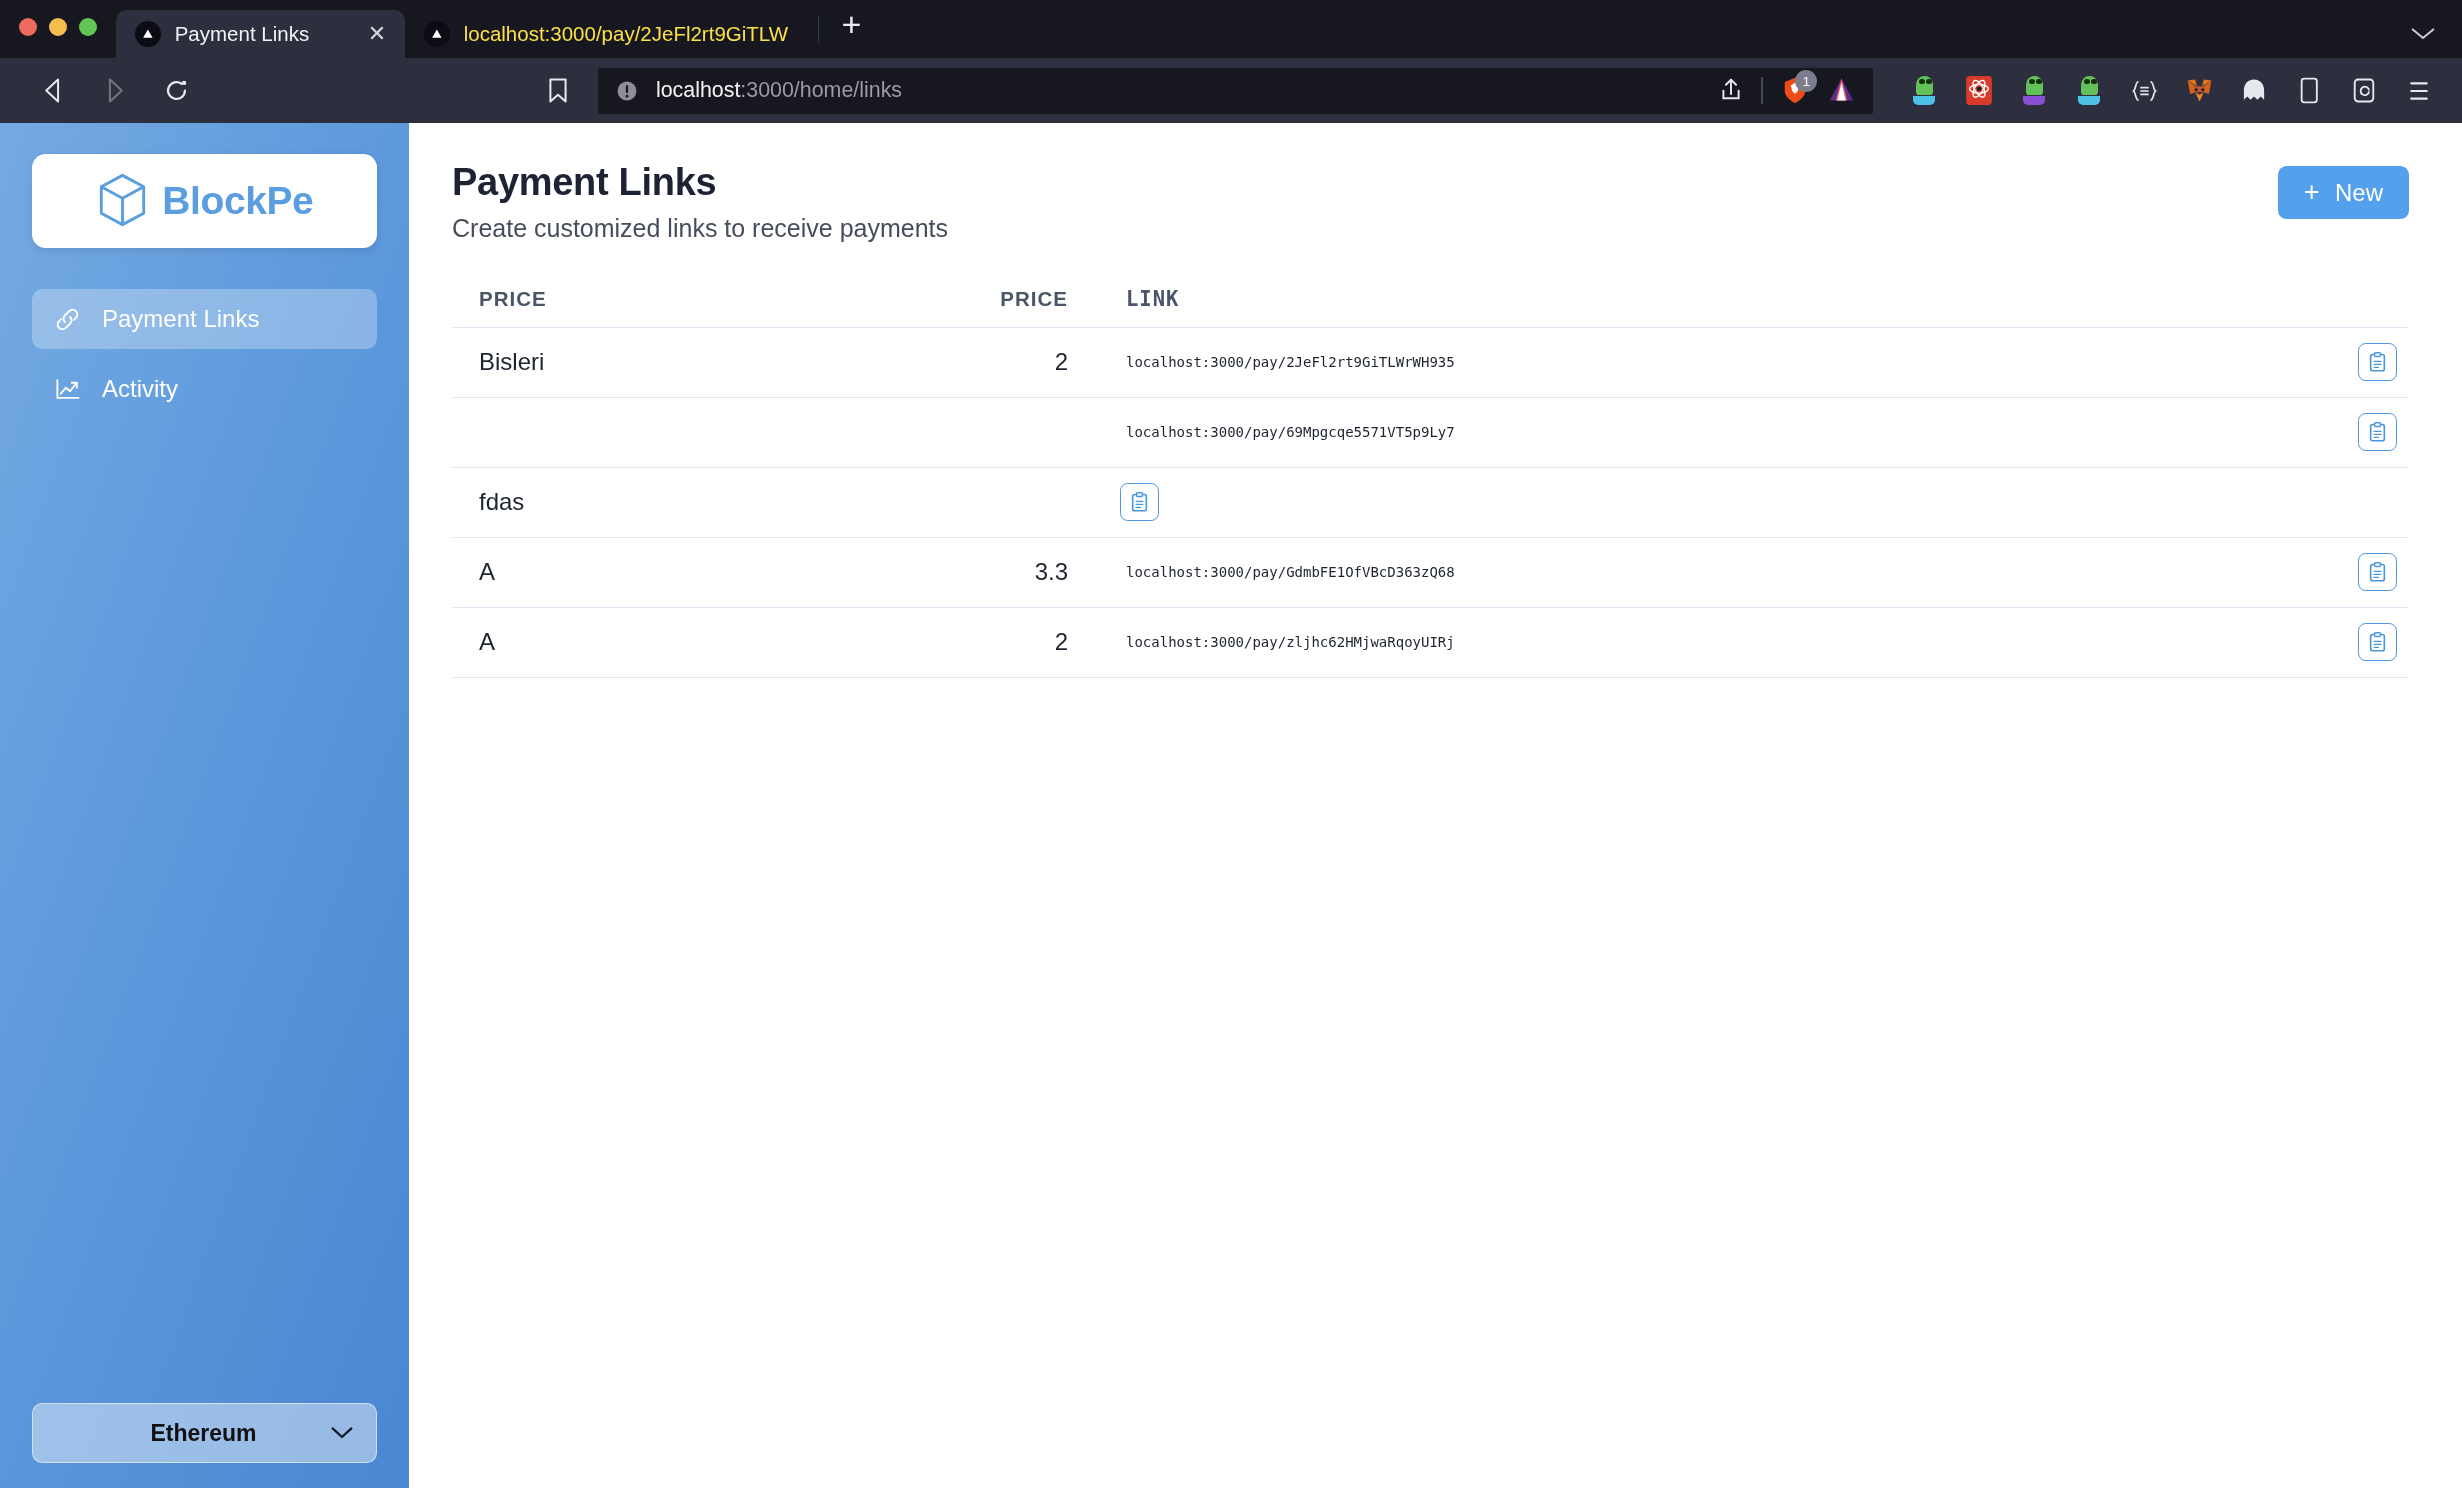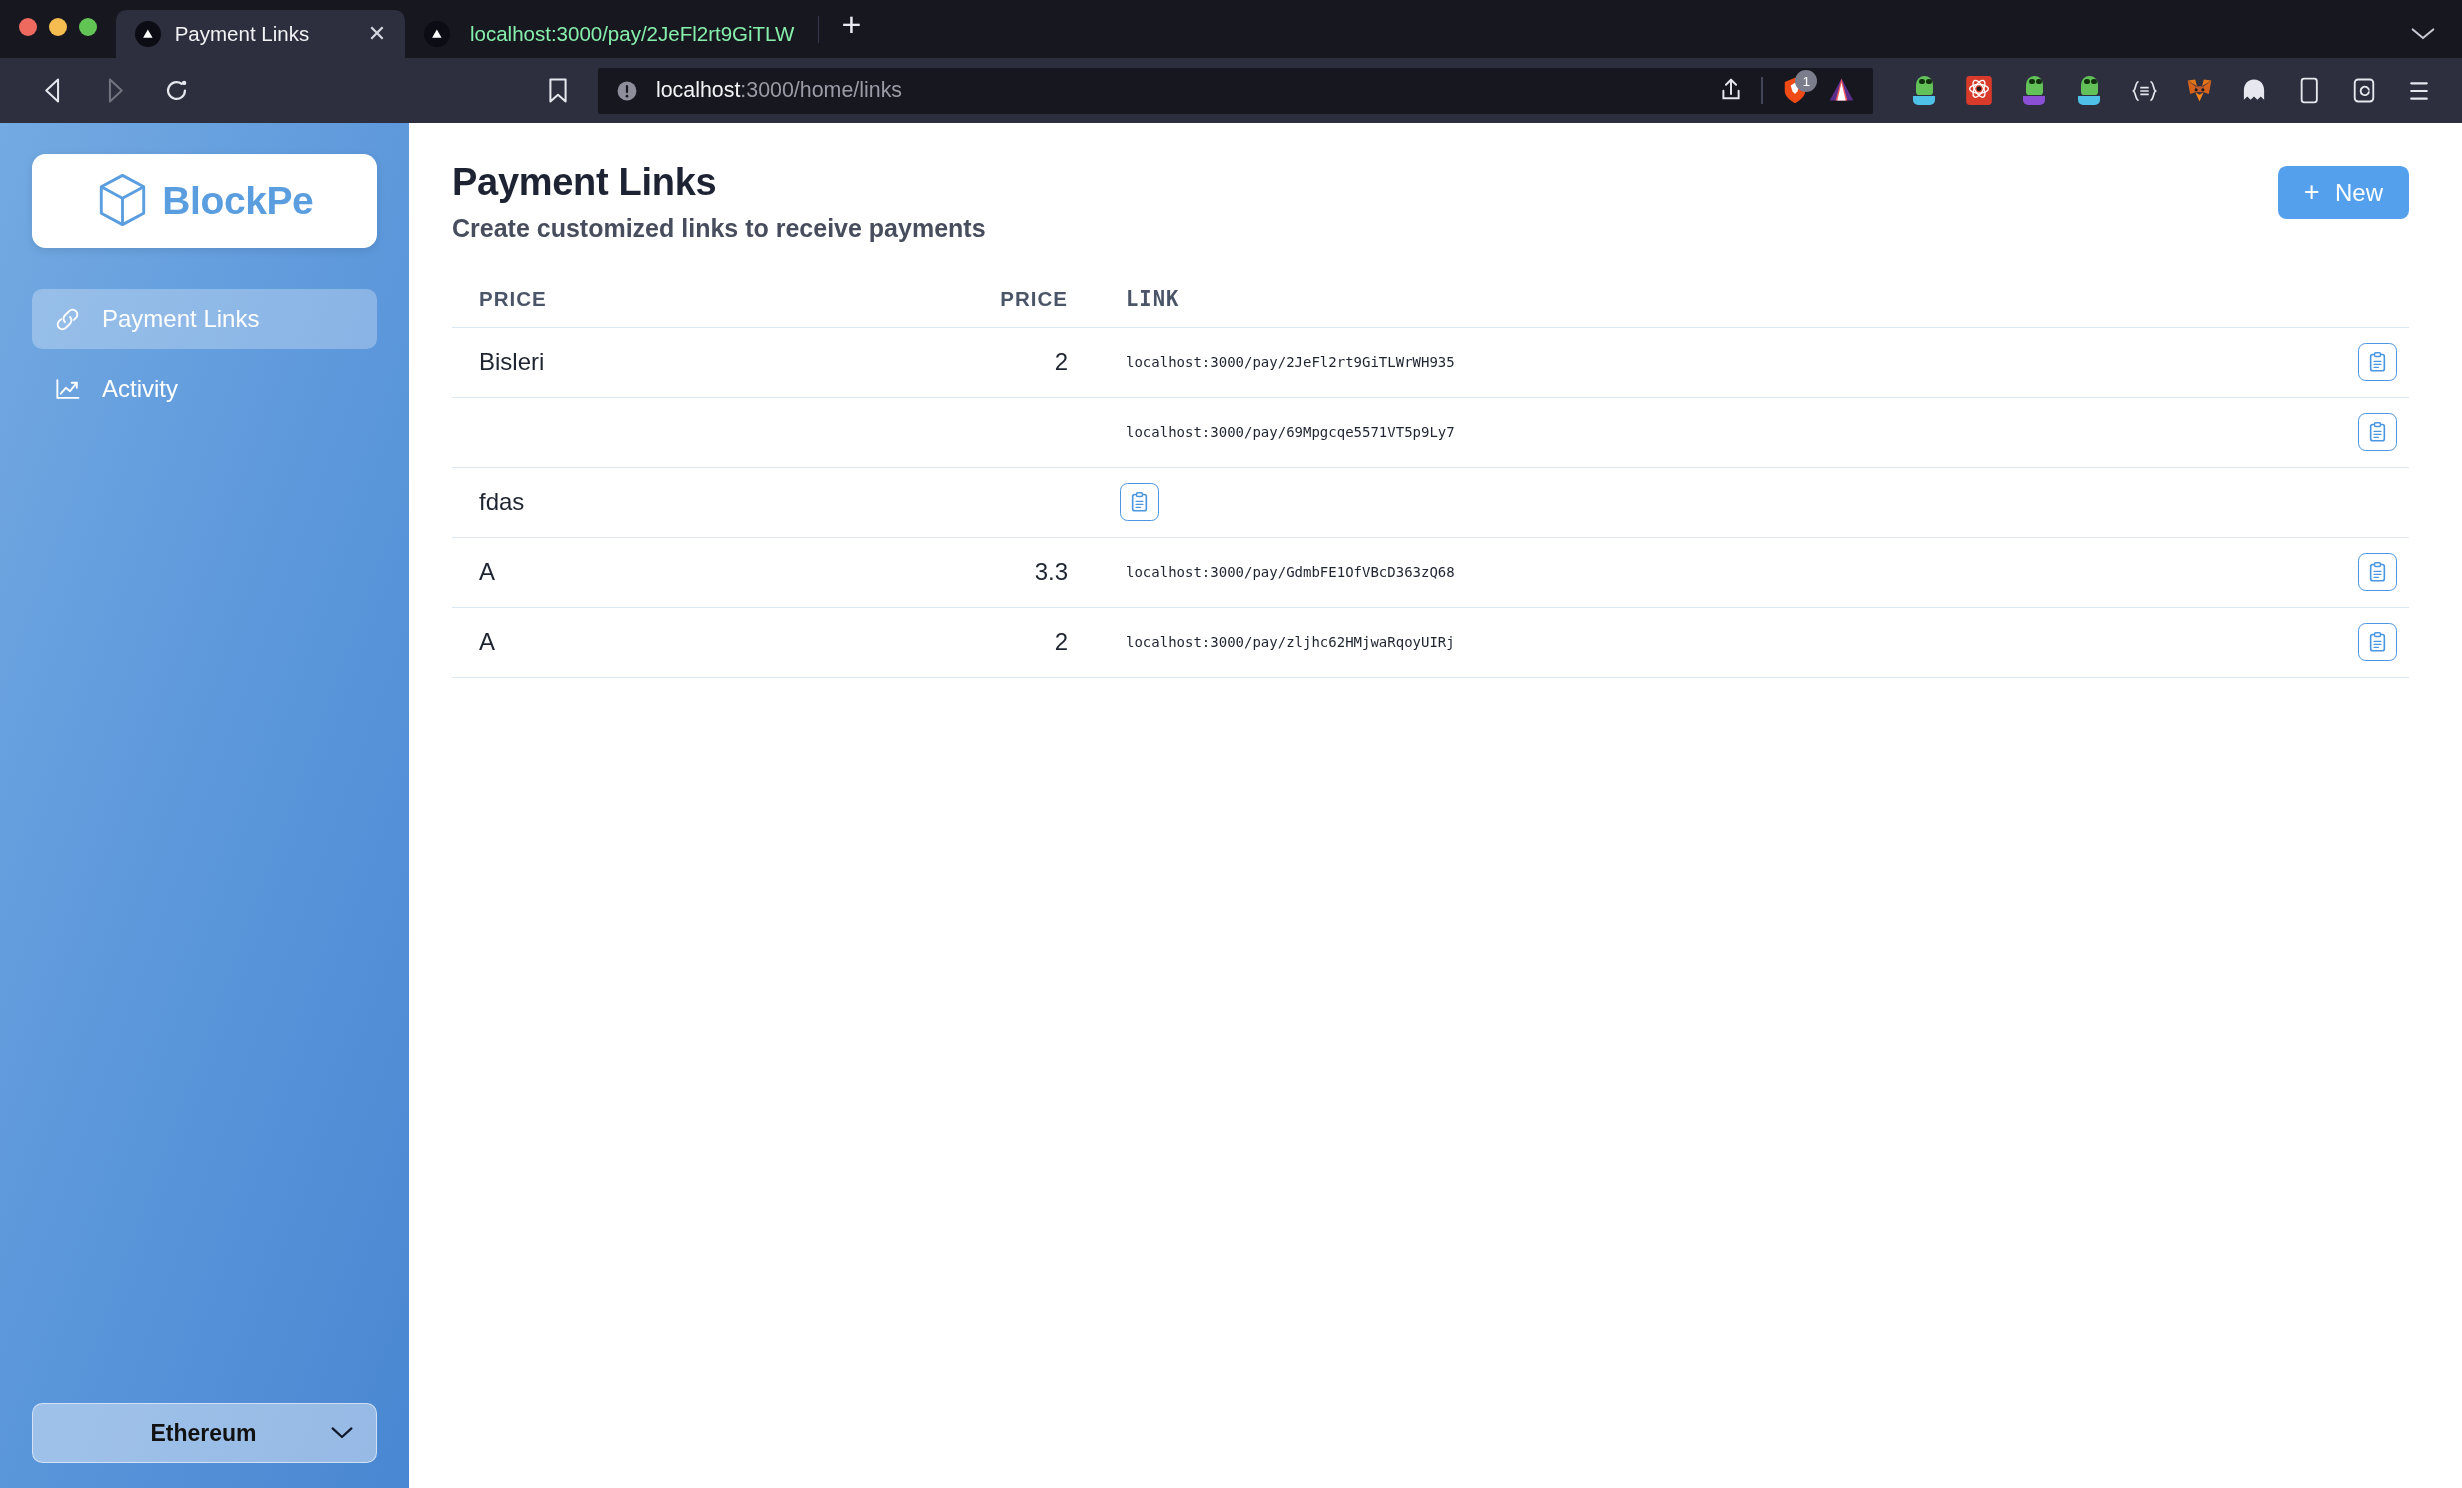--- a/index.html
+++ b/index.html
@@ -43,21 +43,21 @@
     background: #0c0c14;
     display: flex; align-items: center; justify-content: center;
     flex: 0 0 26px;
   }
   .tab-favicon svg { display: block; }
   .tab-title {
     font-size: 20.5px; color: #f2f2f5;
     white-space: nowrap; overflow: hidden;
     flex: 1 1 auto; min-width: 0;
   }
-  .tab.inactive .tab-title { color: #86efac; text-align: center; }
+  .tab.inactive .tab-title { color: #fde047; }
   .tab-close {
     font-size: 22px; color: #d6d7e0; line-height: 1;
     padding: 0 3.4px; flex: 0 0 auto;
   }
   .tab-sep { width: 1.7px; height: 27px; background: #35374a; align-self: center; margin: 0 1.7px; }
   .newtab {
     color: #e9eaf2; font-size: 34px; font-weight: 300;
     padding: 0 20.5px 17px 20.5px; line-height: 1;
     display: flex; align-items: flex-end; height: 48px;
   }
@@ -161,21 +161,21 @@
 
   .main {
     flex: 1 1 auto; min-width: 0;
     background: #fff;
     padding: 38px 53px 0 43px;
     display: flex; flex-direction: column;
   }
   .page-head { display: flex; align-items: flex-start; }
   .head-left { flex: 1 1 auto; }
   .page-title { font-size: 38px; font-weight: 700; color: #1d2333; letter-spacing: -0.3px; }
-  .page-sub { font-size: 25px; color: #474d5c; margin-top: 10.3px; font-weight: bold; }
+  .page-sub { font-size: 25px; color: #474d5c; margin-top: 10.3px; }
   .new-btn {
     background: #54a0ec; color: #fff;
     border: none; border-radius: 8.6px;
     height: 53px; padding: 0 26px;
     font-size: 24px; font-family: inherit;
     display: flex; align-items: center; gap: 15.4px;
     cursor: pointer;
     margin-top: 5.1px;
   }
   .new-plus { font-size: 27px; font-weight: 300; line-height: 1; }

